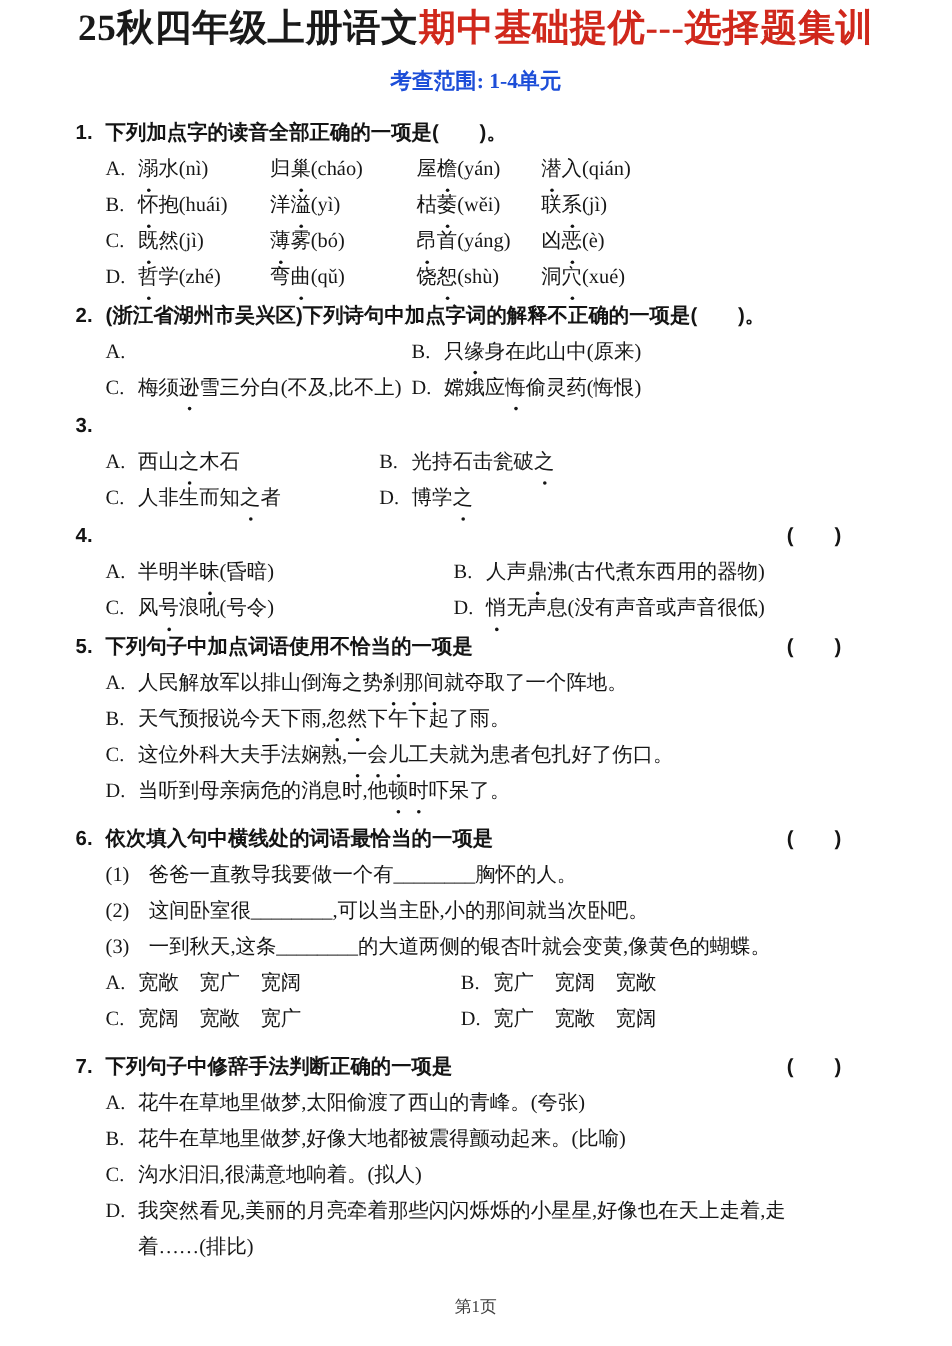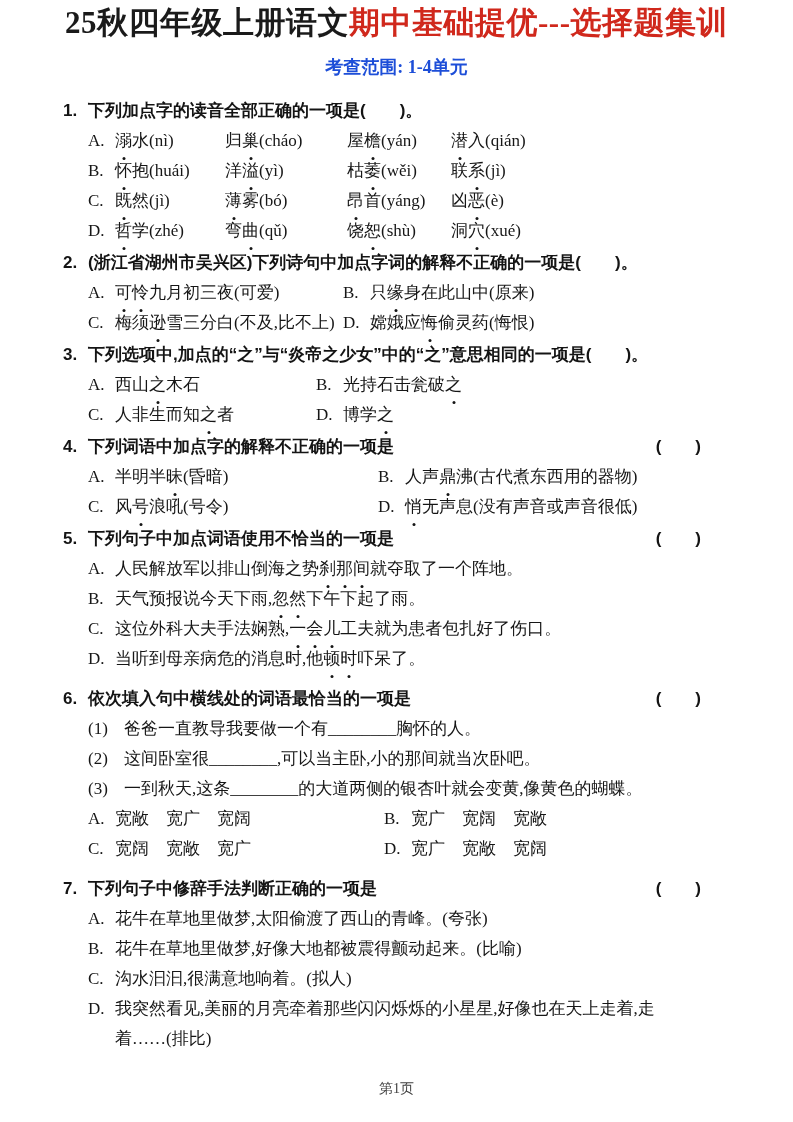--- a/index.html
+++ b/index.html
@@ -106,21 +106,20 @@
 
   <div class="q q2">
     <div class="stem">
       <span class="qnum">2.</span>
       <span class="stemtext">(浙江省湖州市吴兴区)下列诗句中加点字词的解释不正确的一项是(　　)。</span>
     </div>
     <div class="opts">
       <div class="optrow">
         <span class="col colA">
           <span class="olabel">A.</span>
-          <span class="otext"><span class="dot">可</span><span class="dot">怜</span>九月初三夜(可爱)</span>
         </span>
         <span class="col colB">
           <span class="olabel">B.</span>
           <span class="otext">只<span class="dot">缘</span>身在此山中(原来)</span>
         </span>
       </div>
       <div class="optrow">
         <span class="col colA">
           <span class="olabel">C.</span>
           <span class="otext">梅须<span class="dot">逊</span>雪三分白(不及,比不上)</span>
@@ -129,21 +128,20 @@
           <span class="olabel">D.</span>
           <span class="otext">嫦娥应<span class="dot">悔</span>偷灵药(悔恨)</span>
         </span>
       </div>
     </div>
   </div>
 
   <div class="q q3">
     <div class="stem">
       <span class="qnum">3.</span>
-      <span class="stemtext">下列选项中,加点的“之”与“炎帝之少女”中的“之”意思相同的一项是(　　)。</span>
     </div>
     <div class="opts">
       <div class="optrow">
         <span class="col colA">
           <span class="olabel">A.</span>
           <span class="otext">西山<span class="dot">之</span>木石</span>
         </span>
         <span class="col colB">
           <span class="olabel">B.</span>
           <span class="otext">光持石击瓮破<span class="dot">之</span></span>
@@ -158,21 +156,20 @@
           <span class="olabel">D.</span>
           <span class="otext">博学<span class="dot">之</span></span>
         </span>
       </div>
     </div>
   </div>
 
   <div class="q q4">
     <div class="stem">
       <span class="qnum">4.</span>
-      <span class="stemtext">下列词语中加点字的解释不正确的一项是</span>
       <span class="bracket">(　　)</span>
     </div>
     <div class="opts">
       <div class="optrow">
         <span class="col colA">
           <span class="olabel">A.</span>
           <span class="otext">半明半<span class="dot">昧</span>(昏暗)</span>
         </span>
         <span class="col colB">
           <span class="olabel">B.</span>

